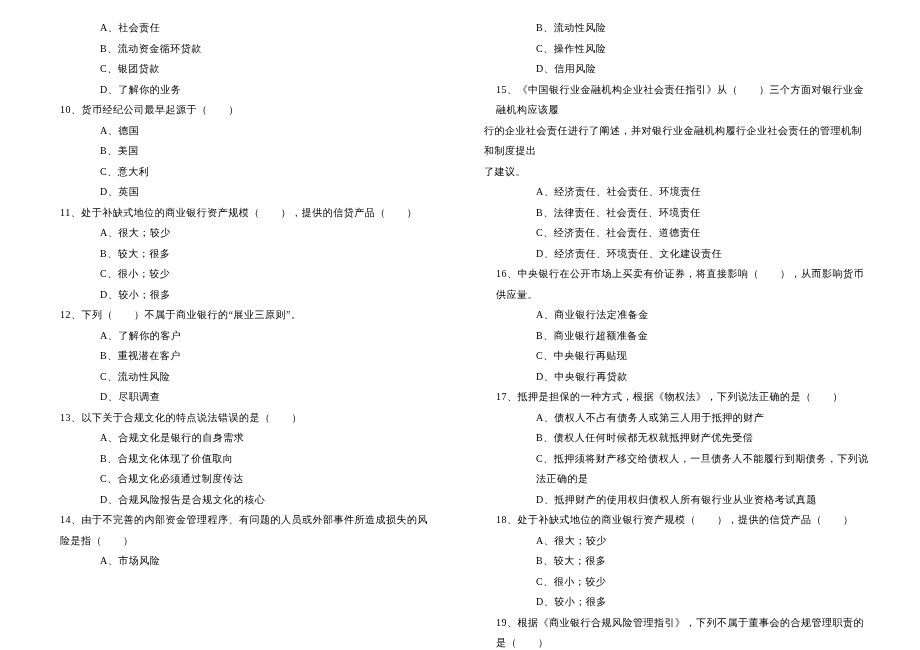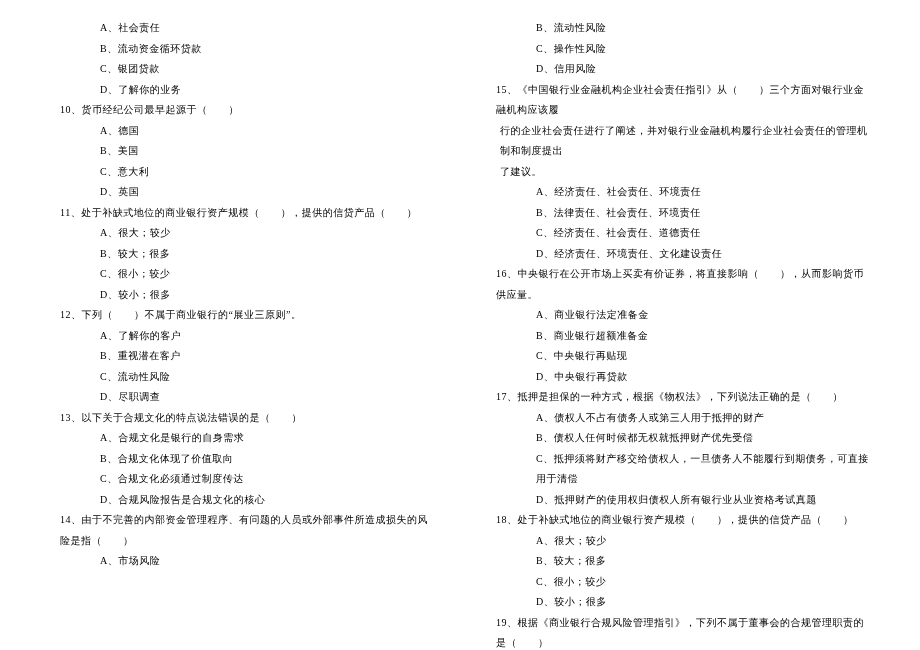--- a/index.html
+++ b/index.html
@@ -33,21 +33,21 @@
       margin-left: 52px;
       line-height: 2.05;
       letter-spacing: 0.5px;
     }
     .question {
       margin-left: 12px;
       line-height: 2.05;
       letter-spacing: 0.5px;
     }
     .question-cont {
-      margin-left: 16px;
+      margin-left: 0;
       line-height: 2.05;
       letter-spacing: 0.5px;
       font-family: Liberation Serif, serif;
     }
   </style>
 </head>
 <body>
 
 <div class="page-content">
 
@@ -100,21 +100,21 @@
 
     <div class="question">16、中央银行在公开市场上买卖有价证券，将直接影响（　　），从而影响货币供应量。</div>
     <div class="option">A、商业银行法定准备金</div>
     <div class="option">B、商业银行超额准备金</div>
     <div class="option">C、中央银行再贴现</div>
     <div class="option">D、中央银行再贷款</div>
 
     <div class="question">17、抵押是担保的一种方式，根据《物权法》，下列说法正确的是（　　）</div>
     <div class="option">A、债权人不占有债务人或第三人用于抵押的财产</div>
     <div class="option">B、债权人任何时候都无权就抵押财产优先受偿</div>
-    <div class="option">C、抵押须将财产移交给债权人，一旦债务人不能履行到期债务，可直接用于清偿</div>
+    <div class="option">C、抵押须将财产移交给债权人，一旦债务人不能履行到期债务，下列说法正确的是</div>
     <div class="option">D、抵押财产的使用权归债权人所有银行业从业资格考试真题</div>
 
     <div class="question">18、处于补缺式地位的商业银行资产规模（　　），提供的信贷产品（　　）</div>
     <div class="option">A、很大；较少</div>
     <div class="option">B、较大；很多</div>
     <div class="option">C、很小；较少</div>
     <div class="option">D、较小；很多</div>
 
     <div class="question">19、根据《商业银行合规风险管理指引》，下列不属于董事会的合规管理职责的是（　　）</div>
   </div>

